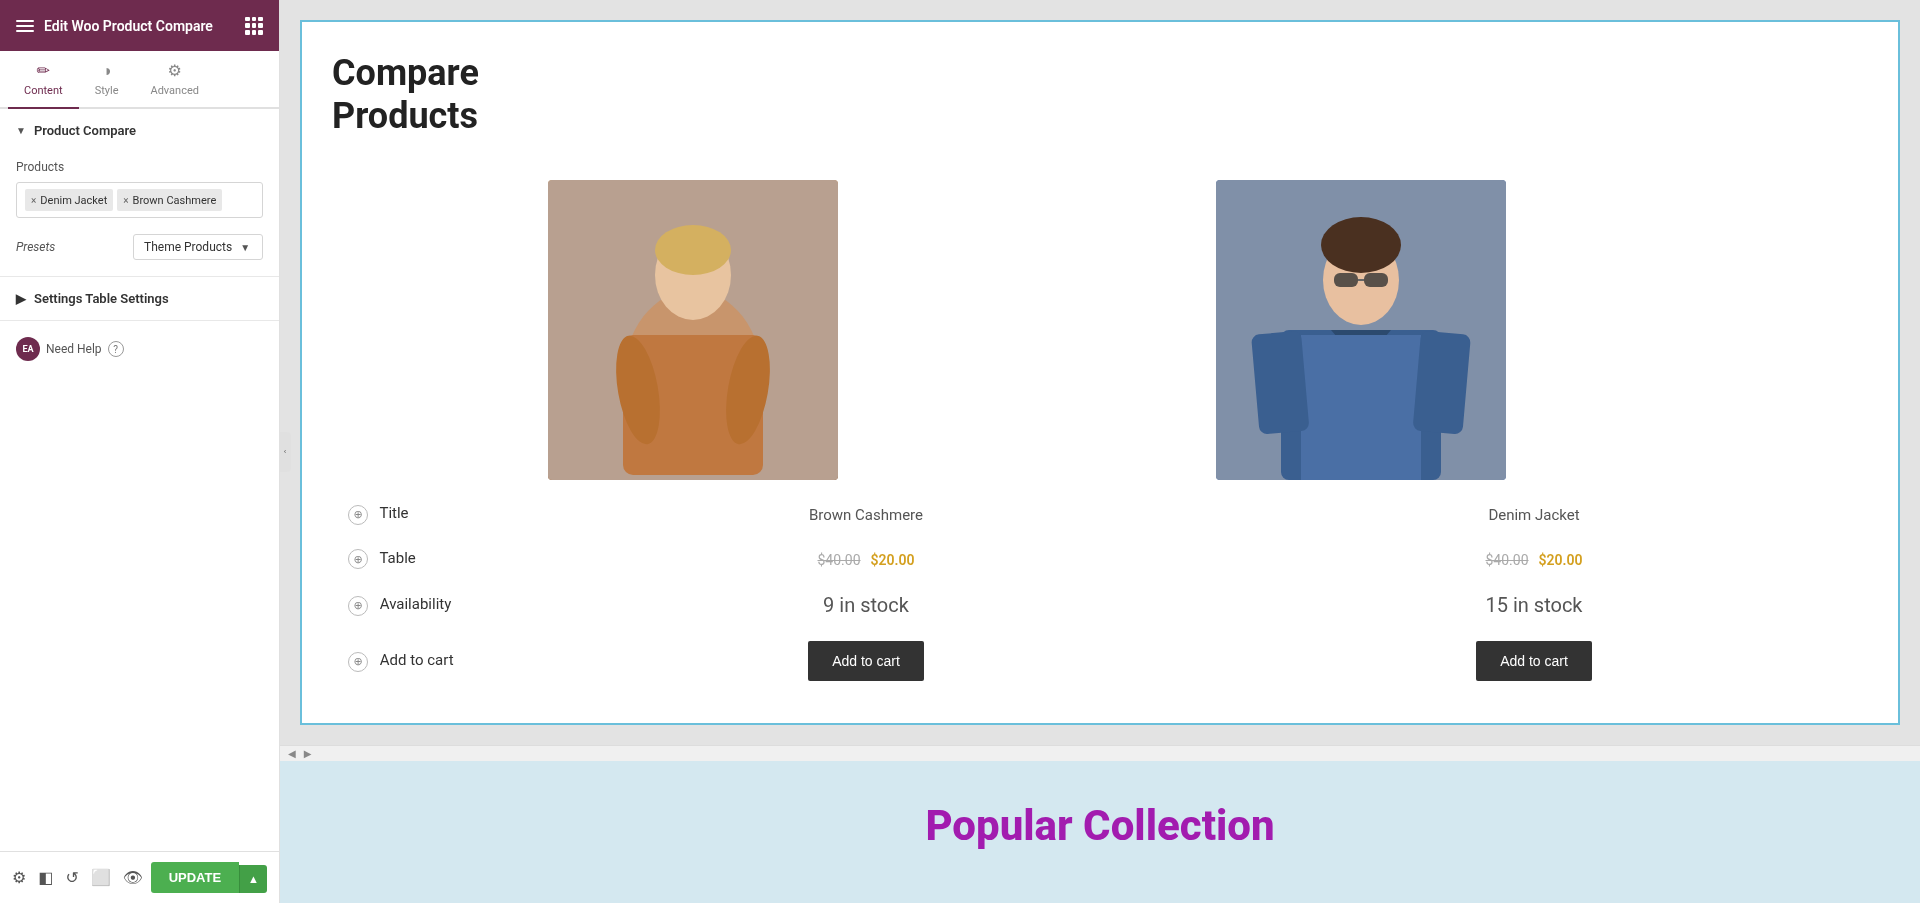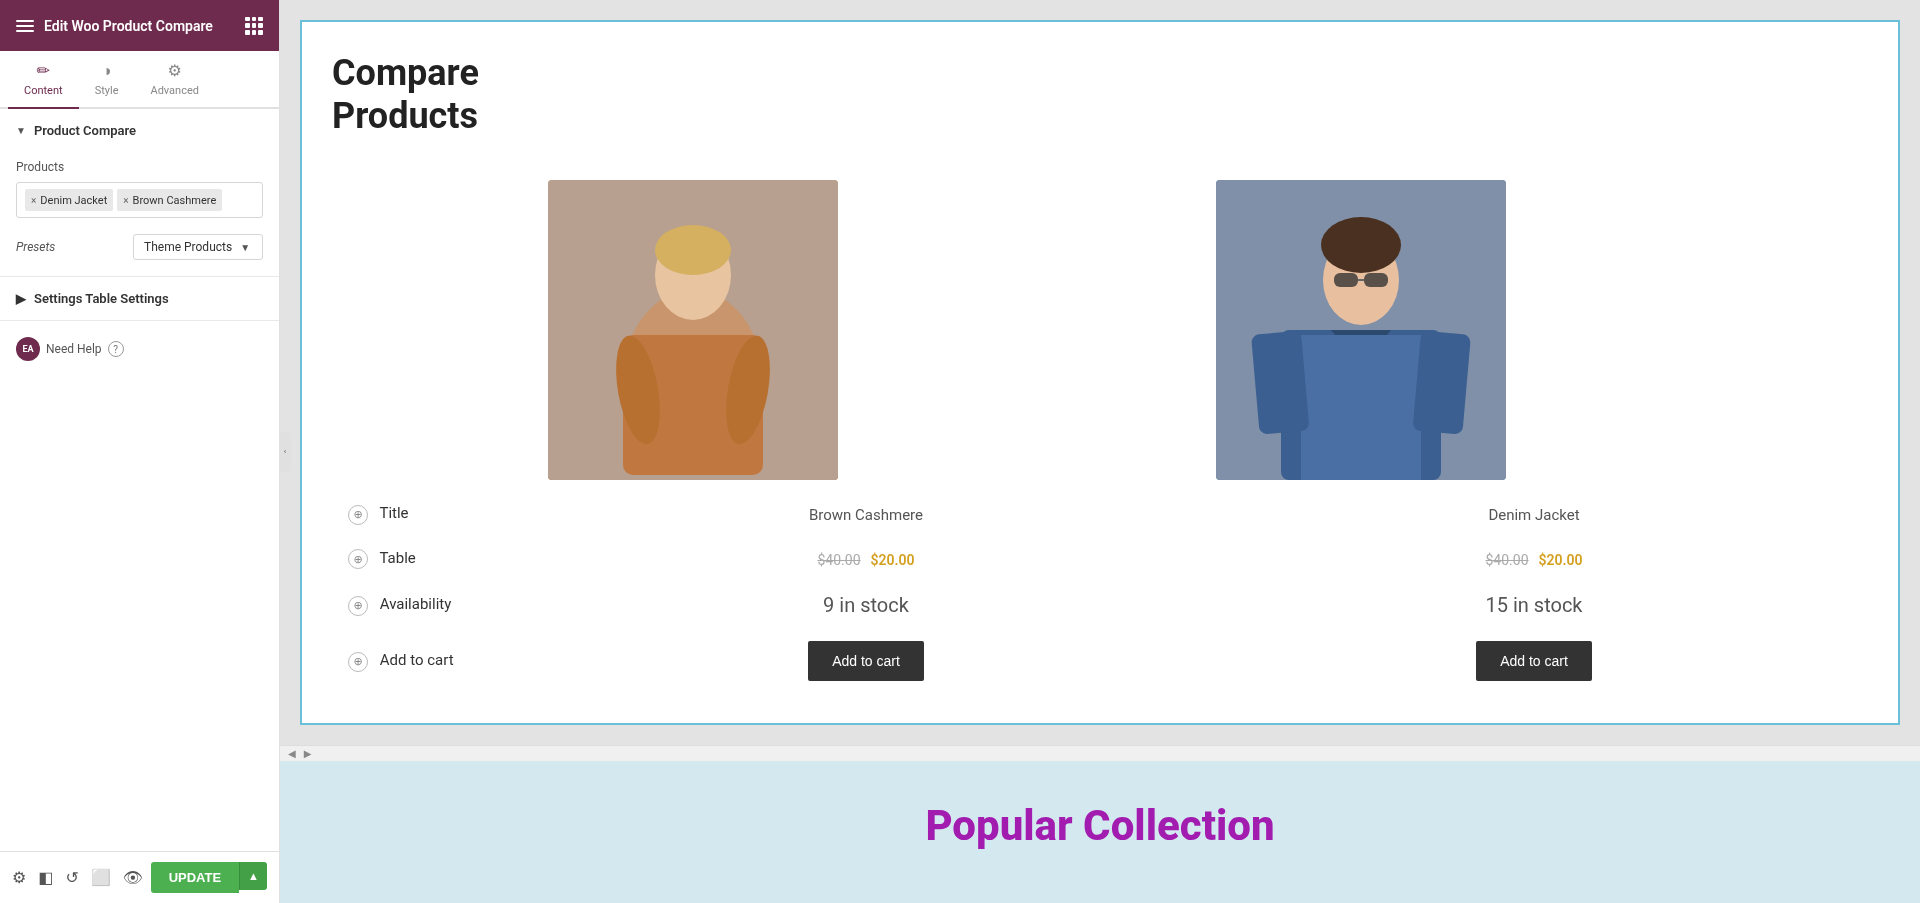--- a/index.html
+++ b/index.html
@@ -264,21 +264,21 @@
     }
 
     .toolbar-icon {
       font-size: 16px;
       color: #555;
       cursor: pointer;
     }
 
     .update-btn-group {
       display: flex;
-      align-items: flex-start;
+      align-items: flex-end;
     }
 
     .update-btn {
       background: #4caf50;
       color: #fff;
       border: none;
       padding: 8px 18px;
       font-size: 13px;
       font-weight: 600;
       cursor: pointer;

